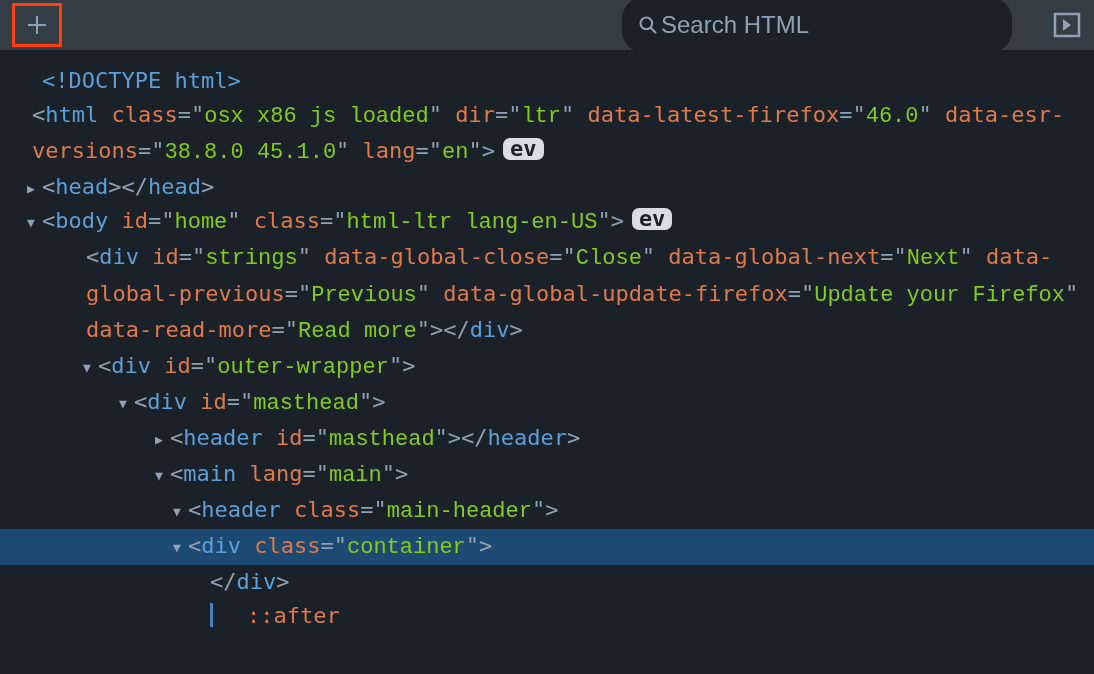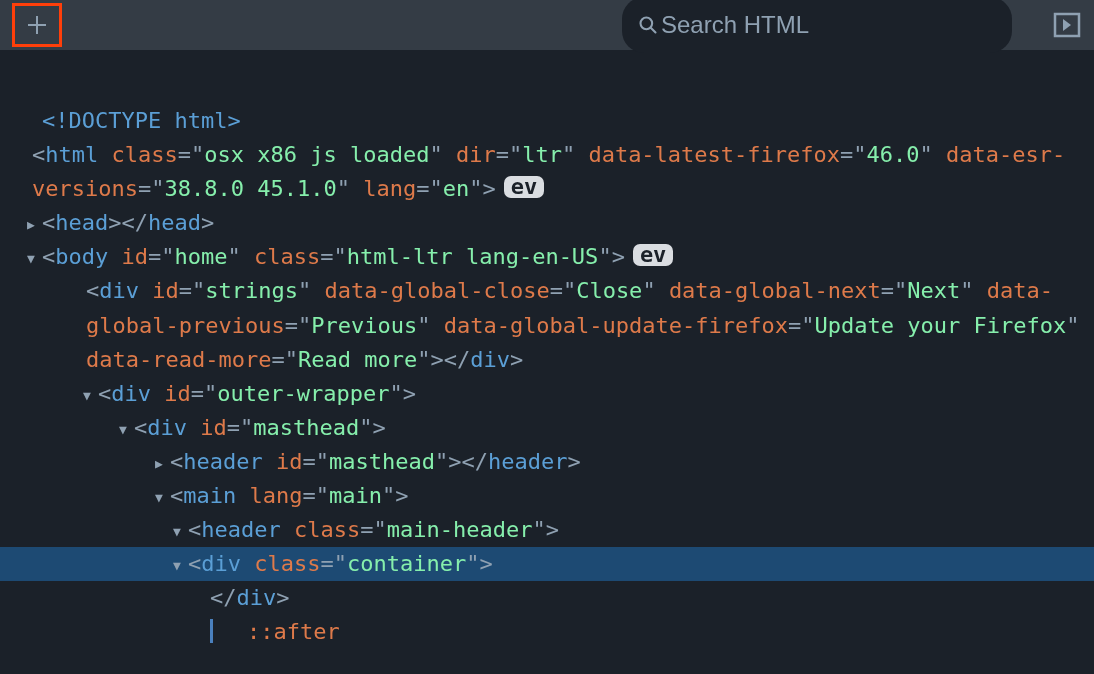--- a/index.html
+++ b/index.html
@@ -52,21 +52,20 @@
   font-size: 24px;
   font-family: inherit;
   width: 100%;
 }
 .search-input::placeholder { color: #8fa1b2; }
 .panel-btn { color: #8fa1b2; display: flex; align-items: center; margin-left: 28px; }
 .tree {
   padding: 14px 0 0 20px;
   line-height: 1.55;
   font-size: 22px;
-  margin-top: 40px;
 }
 .line { white-space: nowrap; padding-left: 2px; }
 .wrap { white-space: normal; padding-left: 2px; word-break: break-word; }
 .indent1 { padding-left: 12px; }
 .indent2 { padding-left: 66px; }
 .indent3 { padding-left: 58px; }
 .indent4 { padding-left: 94px; }
 .indent5 { padding-left: 130px; }
 .indent6 { padding-left: 148px; }
 .indent7 { padding-left: 190px; }
@@ -78,21 +77,21 @@
   font-size: 13px;
   margin-right: 2px;
   vertical-align: 1px;
 }
 .pad-tw { display: inline-block; width: 20px; }
 .doctype { color: #5b9fd6; }
 .brack { color: #8fa1b2; }
 .tag { color: #5b9fd6; }
 .attr { color: #de7a4a; }
 .eq { color: #8fa1b2; }
-.val { color: #86efac; }
+.val { color: #84cc16; font-family: Liberation Mono, monospace; }
 .pseudo { color: #de7a4a; }
 .ev {
   display: inline-block;
   background: #dadde1;
   color: #1b2129;
   border-radius: 7px;
   padding: 0 7px;
   font-size: 22px;
   font-weight: 600;
   vertical-align: 2px;

